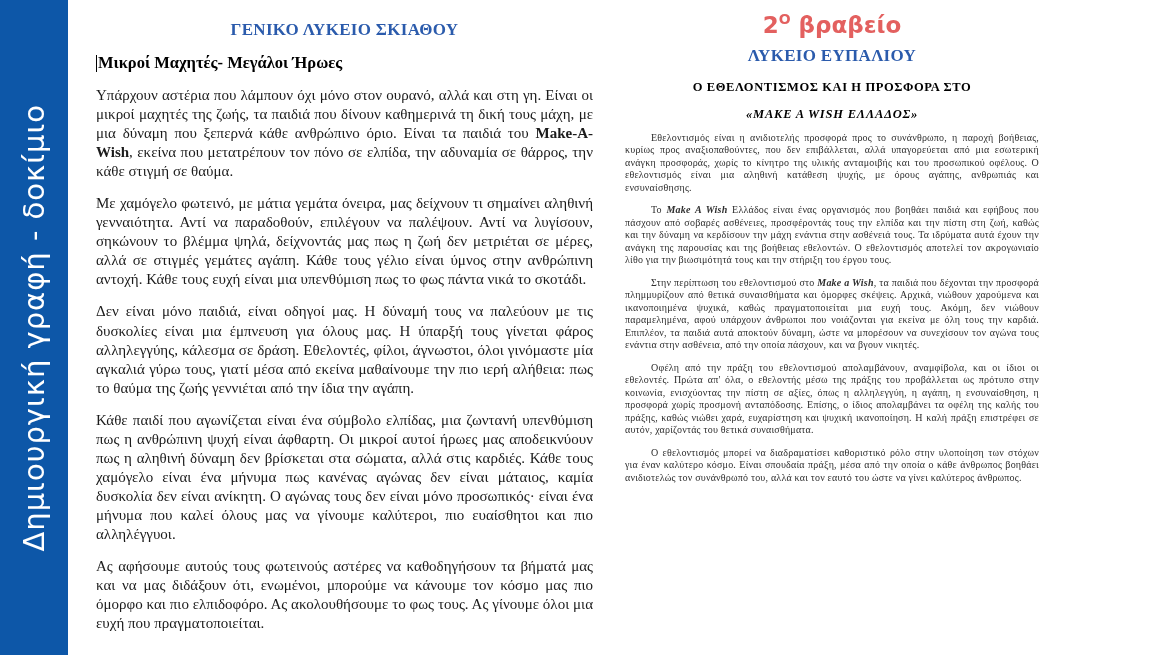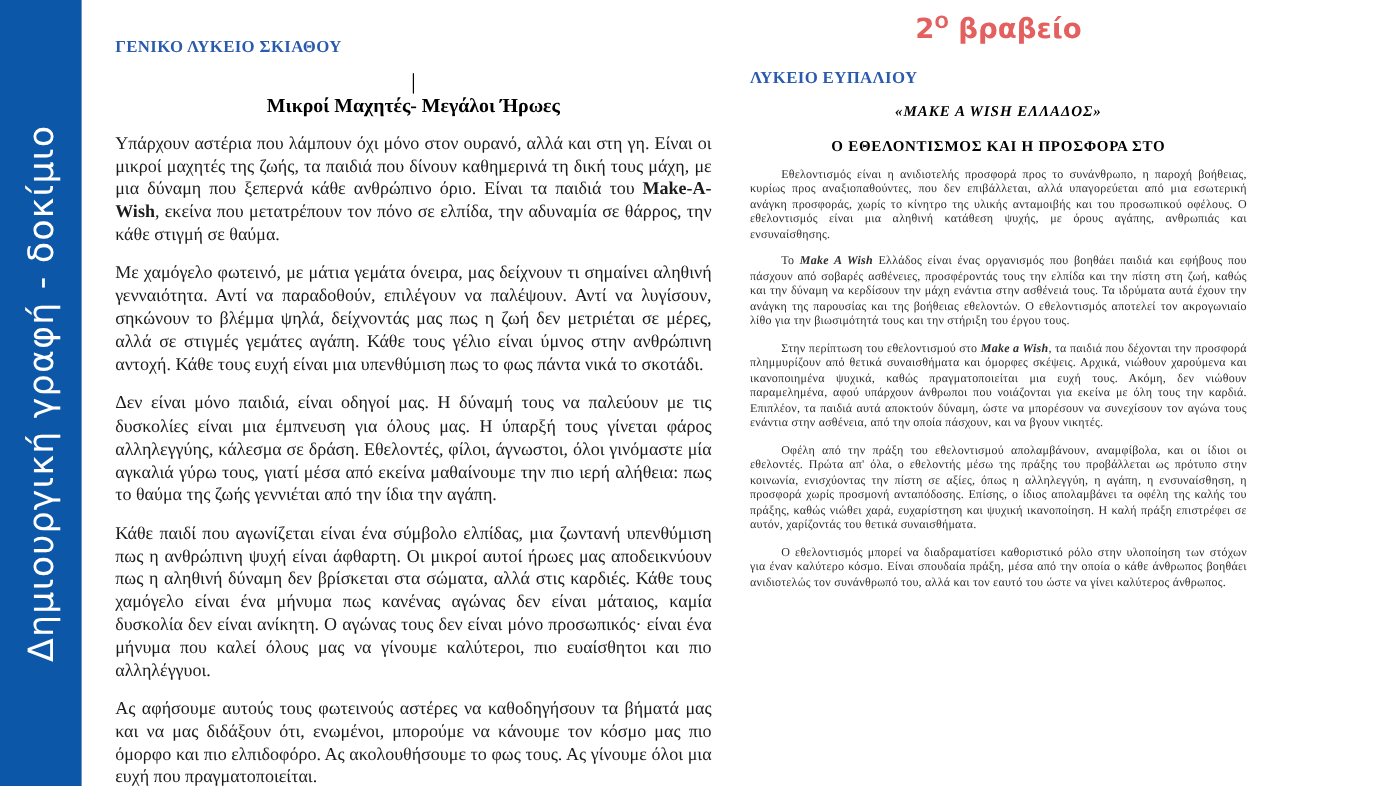--- a/index.html
+++ b/index.html
@@ -38,30 +38,30 @@
   .col-right{width:414px;margin-left:32px;}
 
   .prize{
     text-align:center;font-family:"DejaVu Sans",sans-serif;
     font-weight:bold;font-size:23px;color:var(--prize-red);
     line-height:1.1;
   }
   .prize sup{font-size:14px;vertical-align:super;}
 
   .school{
-    font-family:"Liberation Serif",serif;
-    font-weight:bold;font-size:14px;color:var(--school-blue);
-    margin-top:20px;letter-spacing:0.3px;
+    text-align:center;font-family:"Liberation Serif",serif;
+    font-weight:bold;font-size:17px;color:var(--school-blue);
+    margin-top:8px;letter-spacing:0.3px;
   }
 
   
   .essay-title{
     margin-top:13px;font-weight:bold;font-size:16.5px;color:#000;
     font-family:"Liberation Serif",serif;
-    display:flex;align-items:center;flex-direction:column;
+    display:flex;align-items:flex-end;
   }
   .text-cursor{
     display:inline-block;width:1px;height:17px;background:#000;
     margin-right:1px;align-self:center;
   }
   .essay-left p{
     margin-top:13px;font-size:15px;line-height:1.27;
     text-align:justify;color:var(--body-black);
   }
 
@@ -102,22 +102,22 @@
           <p><span>Ας αφήσουμε αυτούς τους φωτεινούς αστέρες να καθοδηγήσουν τα βήματά μας και να μας διδάξουν ότι, ενωμένοι, μπορούμε να κάνουμε τον κόσμο μας πιο όμορφο και πιο ελπιδοφόρο. Ας ακολουθήσουμε το φως τους. Ας γίνουμε όλοι μια ευχή που πραγματοποιείται.</span></p>
         </div>
     </div>
 
     <div class="col-right">
       <div class="prize">
         <span>2</span><sup>Ο</sup>
         <span>βραβείο</span>
       </div>
       <div class="school">ΛΥΚΕΙΟ ΕΥΠΑΛΙΟΥ</div>
+      <div class="essay-heading">Ο ΕΘΕΛΟΝΤΙΣΜΟΣ ΚΑΙ Η ΠΡΟΣΦΟΡΑ ΣΤΟ</div>
       <div class="essay-heading second">«MAKE A WISH  ΕΛΛΑΔΟΣ»</div>
-      <div class="essay-heading">Ο ΕΘΕΛΟΝΤΙΣΜΟΣ ΚΑΙ Η ΠΡΟΣΦΟΡΑ ΣΤΟ</div>
       <div class="essay-right" id="essay-right">
           <p><span>Εθελοντισμός είναι η ανιδιοτελής προσφορά προς το συνάνθρωπο, η παροχή βοήθειας, κυρίως προς αναξιοπαθούντες, που δεν επιβάλλεται, αλλά υπαγορεύεται από μια εσωτερική ανάγκη προσφοράς, χωρίς το κίνητρο της υλικής ανταμοιβής και του προσωπικού οφέλους. Ο εθελοντισμός είναι μια αληθινή κατάθεση ψυχής, με όρους αγάπης, ανθρωπιάς και ενσυναίσθησης.</span></p>
           <p><span>Το </span><span style="font-weight: bold; font-style: italic;">Make A Wish</span><span> Ελλάδος είναι ένας οργανισμός που βοηθάει παιδιά και εφήβους που πάσχουν από σοβαρές ασθένειες, προσφέροντάς τους την ελπίδα και την πίστη στη ζωή, καθώς και την δύναμη να κερδίσουν την μάχη ενάντια στην ασθένειά τους. Τα ιδρύματα αυτά έχουν την ανάγκη της παρουσίας και της βοήθειας εθελοντών. Ο εθελοντισμός αποτελεί τον ακρογωνιαίο λίθο για την βιωσιμότητά τους και την στήριξη του έργου τους.</span></p>
           <p><span>Στην περίπτωση του εθελοντισμού στο </span><span style="font-weight: bold; font-style: italic;">Make a Wish</span><span>, τα παιδιά που δέχονται την προσφορά πλημμυρίζουν από θετικά συναισθήματα και όμορφες σκέψεις. Αρχικά, νιώθουν χαρούμενα και ικανοποιημένα ψυχικά, καθώς πραγματοποιείται μια ευχή τους. Ακόμη, δεν νιώθουν παραμελημένα, αφού υπάρχουν άνθρωποι που νοιάζονται για εκείνα με όλη τους την καρδιά. Επιπλέον, τα παιδιά αυτά αποκτούν δύναμη, ώστε να μπορέσουν να συνεχίσουν τον αγώνα τους ενάντια στην ασθένεια, από την οποία πάσχουν, και να βγουν νικητές.</span></p>
           <p><span>Οφέλη από την πράξη του εθελοντισμού απολαμβάνουν, αναμφίβολα, και οι ίδιοι οι εθελοντές. Πρώτα απ' όλα, ο εθελοντής μέσω της πράξης του προβάλλεται ως πρότυπο στην κοινωνία, ενισχύοντας την πίστη σε αξίες, όπως η αλληλεγγύη, η αγάπη, η ενσυναίσθηση, η προσφορά χωρίς προσμονή ανταπόδοσης. Επίσης, ο ίδιος απολαμβάνει τα οφέλη της καλής του πράξης, καθώς νιώθει χαρά, ευχαρίστηση και ψυχική ικανοποίηση. Η καλή πράξη επιστρέφει σε αυτόν, χαρίζοντάς του θετικά συναισθήματα.</span></p>
           <p><span>Ο εθελοντισμός μπορεί να διαδραματίσει καθοριστικό ρόλο στην υλοποίηση των στόχων για έναν καλύτερο κόσμο.  Είναι σπουδαία πράξη, μέσα από την οποία ο κάθε άνθρωπος βοηθάει ανιδιοτελώς τον συνάνθρωπό του, αλλά και τον εαυτό του ώστε να γίνει καλύτερος άνθρωπος.</span></p>
         </div>
     </div>
 
   </div>

